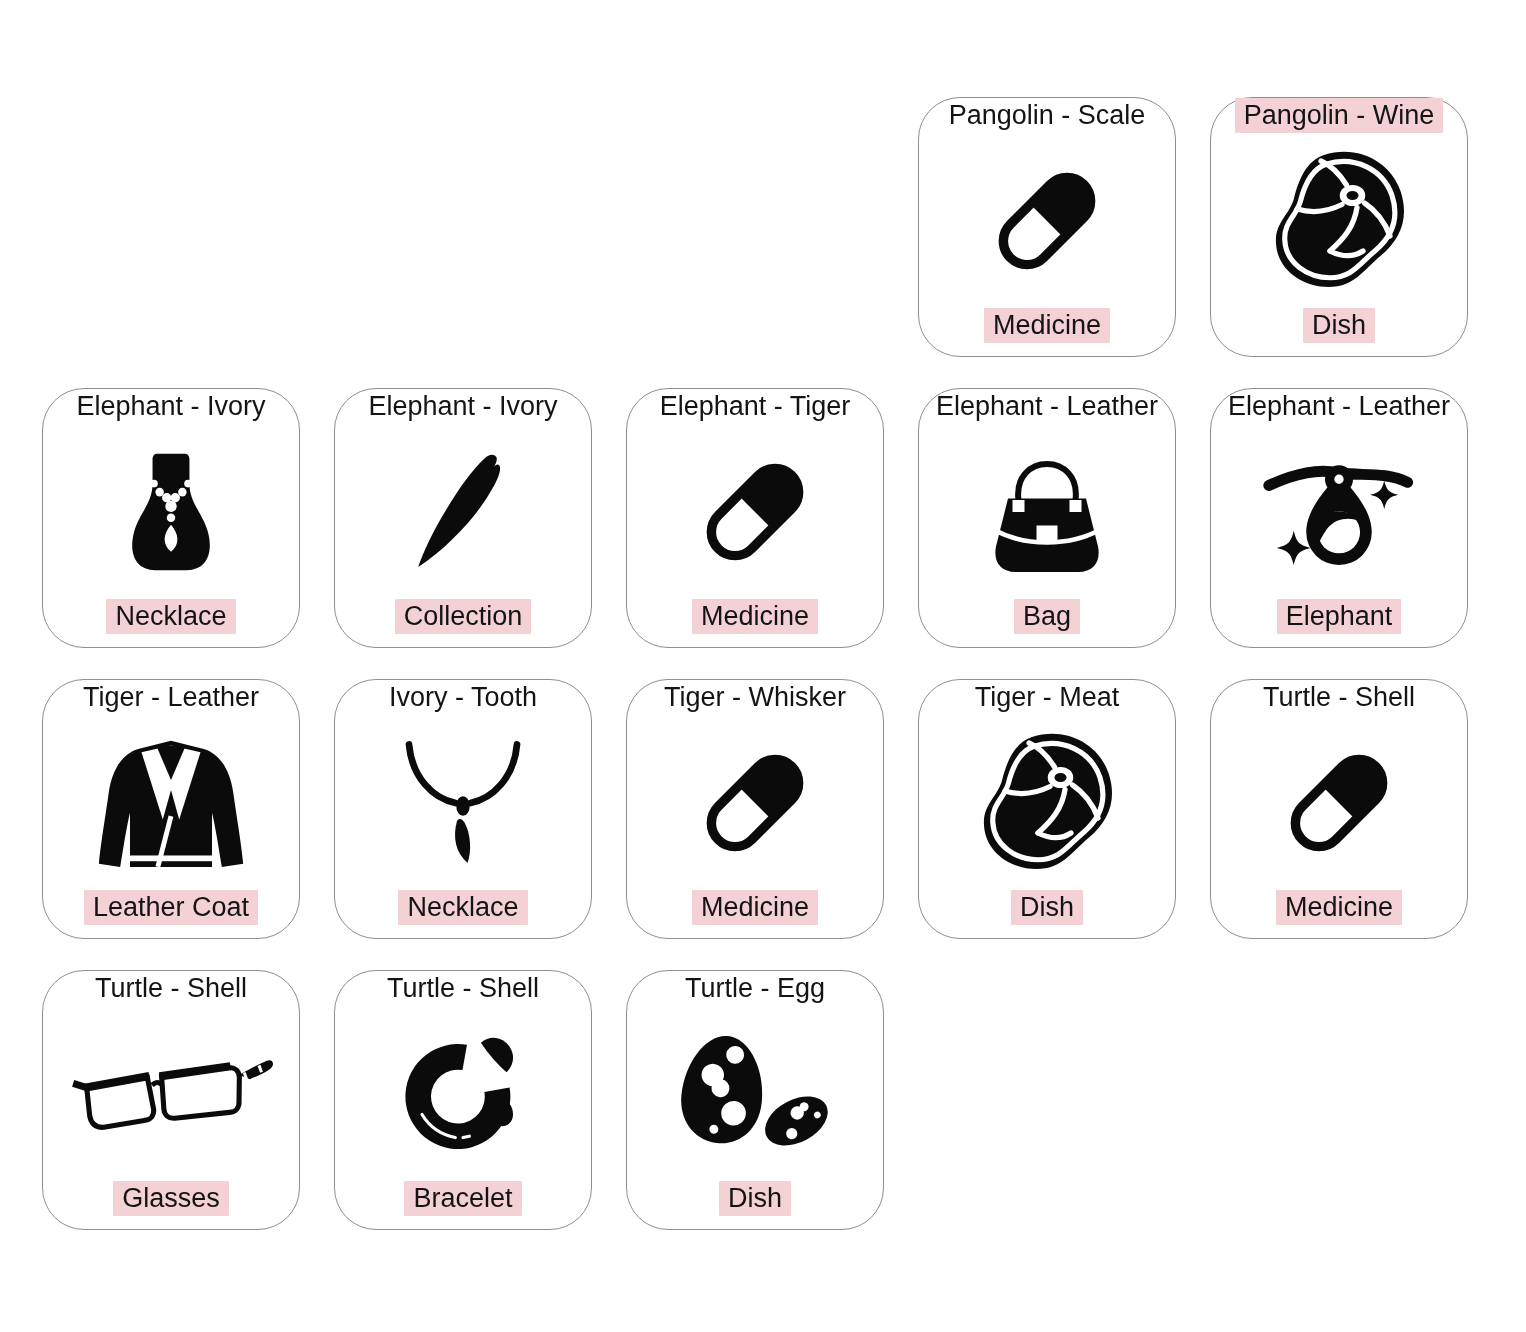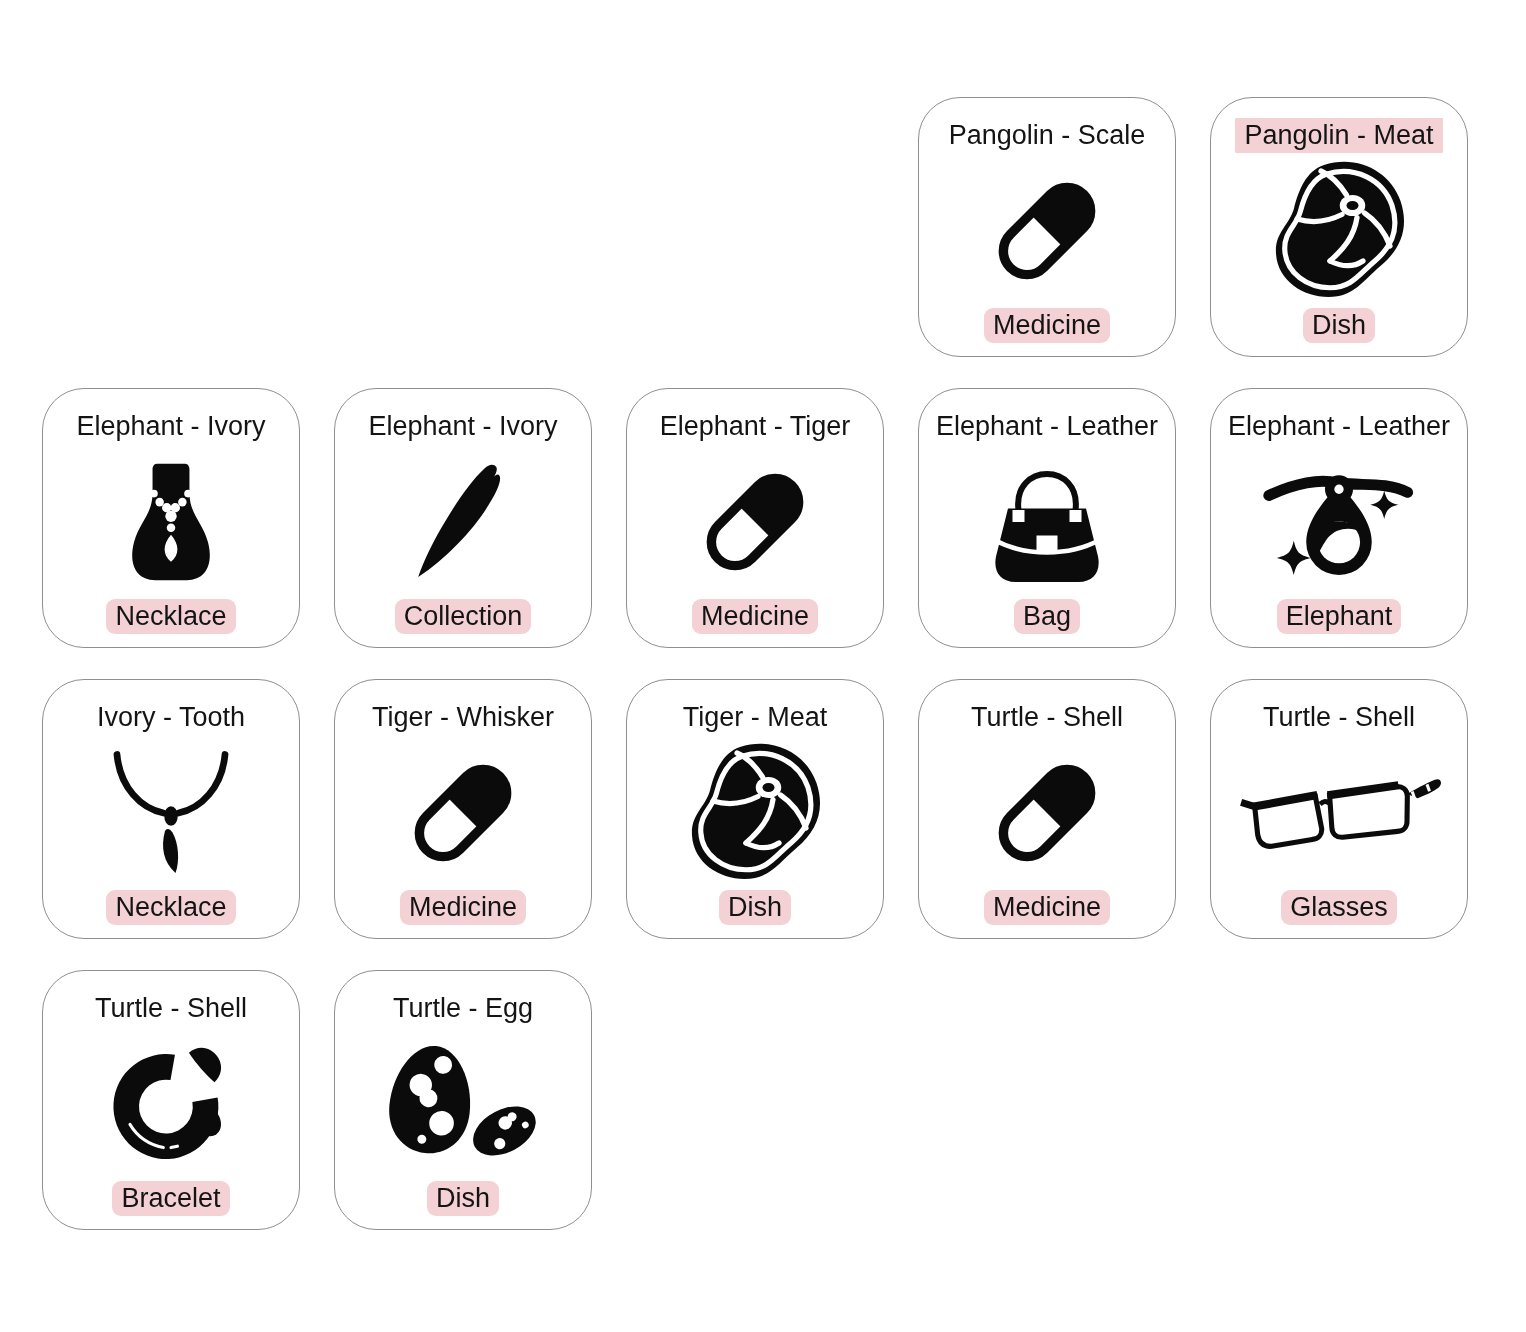--- a/index.html
+++ b/index.html
@@ -24,35 +24,34 @@
   .card{
     box-sizing:border-box;
     border:1.5px solid var(--border);
     border-radius:42px;
     display:flex;flex-direction:column;align-items:center;
     background:var(--bg);
   }
   .card:nth-child(1){grid-column:4;}
   .card:nth-child(2){grid-column:5;}
   .card-title{
-    margin-top:20px;
     font-size:27px;color:#141414;
     white-space:nowrap;line-height:1.15;
     padding:2px 9px;border-radius:1px;
   }
   .card-title.hl{background:var(--pink);}
   .iconwrap{
     flex:1;display:flex;align-items:center;justify-content:center;
     width:100%;overflow:hidden;
   }
   .card-label{
     margin-bottom:13px;
     font-size:27px;color:#141414;
     white-space:nowrap;line-height:1.15;
-    padding:2px 9px;background:var(--pink);border-radius:9px;
+    padding:2px 9px;background:var(--pink);border-radius:1px;
   }
   
   svg.i-capsule{width:118px;height:118px;}
   svg.i-steak{width:150px;height:150px;}
   svg.i-bust{width:142px;height:142px;}
   svg.i-tusk{width:128px;height:128px;}
   svg.i-bag{width:150px;height:150px;}
   svg.i-pendant{width:156px;height:156px;}
   svg.i-coat{width:164px;height:164px;}
   svg.i-tooth{width:150px;height:150px;}
@@ -72,21 +71,21 @@
         <svg class="i-capsule" viewBox="0 0 100 100">
           <g transform="rotate(45 50 50)">
             <rect x="30" y="6" width="40" height="88" rx="20" fill="#fff" stroke="var(--ink)" stroke-width="8"></rect>
             <path d="M30 50 V26 A20 20 0 0 1 70 26 V50 Z" fill="var(--ink)"></path>
           </g>
         </svg>
       </div>
       <div class="card-label">Medicine</div>
     </div>
     <div class="card">
-      <div class="card-title hl">Pangolin - Meat</div>
+      <div class="card-title hl">Pangolin - Wine</div>
       <div class="iconwrap">
         <svg class="i-steak" viewBox="0 0 100 100">
           <path d="M40 6 C62 -1 84 10 91 30 C97 48 91 62 78 73 C66 83 60 94 43 94 C26 94 9 83 8 65 C7 51 17 46 20 35 C23 23 28 10 40 6 Z" fill="var(--ink)"></path>
           <path d="M40 6 C62 -1 84 10 91 30 C97 48 91 62 78 73 C66 83 60 94 43 94 C26 94 9 83 8 65 C7 51 17 46 20 35 C23 23 28 10 40 6 Z" transform="translate(7,7) scale(0.86)" fill="none" stroke="#fff" stroke-width="4"></path>
           <g stroke="#fff" stroke-width="3.5" fill="none" stroke-linecap="round">
             <path d="M55 26 C50 18 45 13 38 10"></path>
             <path d="M52 39 C42 44 32 45 22 42"></path>
             <path d="M62 41 C60 54 53 62 44 70"></path>
             <path d="M67 38 C76 44 81 52 84 60"></path>
             <path d="M44 70 C52 74 60 74 66 70"></path>
@@ -164,20 +163,34 @@
           <circle cx="50" cy="29" r="6" fill="#fff" stroke="var(--ink)" stroke-width="6"></circle>
           <circle cx="50" cy="63" r="13.5" fill="#fff"></circle>
           <path d="M36 55 C43 47 59 48 65 57 C59 53 49 53 43 60 C40 64 38 68 37 70 C36 65 35 59 36 55 Z" fill="var(--ink)"></path>
           <path d="M79 30 C80.5 36 82 37.5 88 39 C82 40.5 80.5 42 79 48 C77.5 42 76 40.5 70 39 C76 37.5 77.5 36 79 30 Z" fill="var(--ink)"></path>
           <path d="M21 62 C22.8 69.5 24.5 71.2 32 73 C24.5 74.8 22.8 76.5 21 84 C19.2 76.5 17.5 74.8 10 73 C17.5 71.2 19.2 69.5 21 62 Z" fill="var(--ink)"></path>
         </svg>
       </div>
       <div class="card-label">Elephant</div>
     </div>
     <div class="card">
+      <div class="card-title">Tiger - Leather</div>
+      <div class="iconwrap">
+        <svg class="i-coat" viewBox="0 0 100 100">
+          <path d="M50 12 L30 17 C20 20 14 30 12 44 C10 58 7 76 6 87 L19 89 C21 77 23 64 25 56 L25 89 H75 L75 56 C77 64 79 77 81 89 L94 87 C93 76 90 58 88 44 C86 30 80 20 70 17 L50 12 Z" fill="var(--ink)"></path>
+          <path d="M50 15 L32 19 L45 60 L50 42 Z" fill="#fff"></path>
+          <path d="M50 15 L68 19 L55 60 L50 42 Z" fill="#fff"></path>
+          <path d="M41 15 L59 15 L50 36 Z" fill="var(--ink)"></path>
+          <path d="M50 58 L42 89" stroke="#fff" stroke-width="3" fill="none"></path>
+          <rect x="24" y="82" width="52" height="3.5" fill="#fff"></rect>
+        </svg>
+      </div>
+      <div class="card-label">Leather Coat</div>
+    </div>
+    <div class="card">
       <div class="card-title">Ivory - Tooth</div>
       <div class="iconwrap">
         <svg class="i-tooth" viewBox="0 0 100 100">
           <g stroke="var(--ink)" stroke-width="4.5" fill="none" stroke-linecap="round">
             <path d="M14 11 C16 33 30 47 45 50"></path>
             <path d="M86 11 C84 33 70 47 55 50"></path>
           </g>
           <ellipse cx="50" cy="52" rx="4.5" ry="6.5" fill="var(--ink)"></ellipse>
           <path d="M46 62 C43 73 45 83 53 90 C56 82 55 70 51 63 C49 60 47 60 46 62 Z" fill="var(--ink)"></path>
         </svg>

